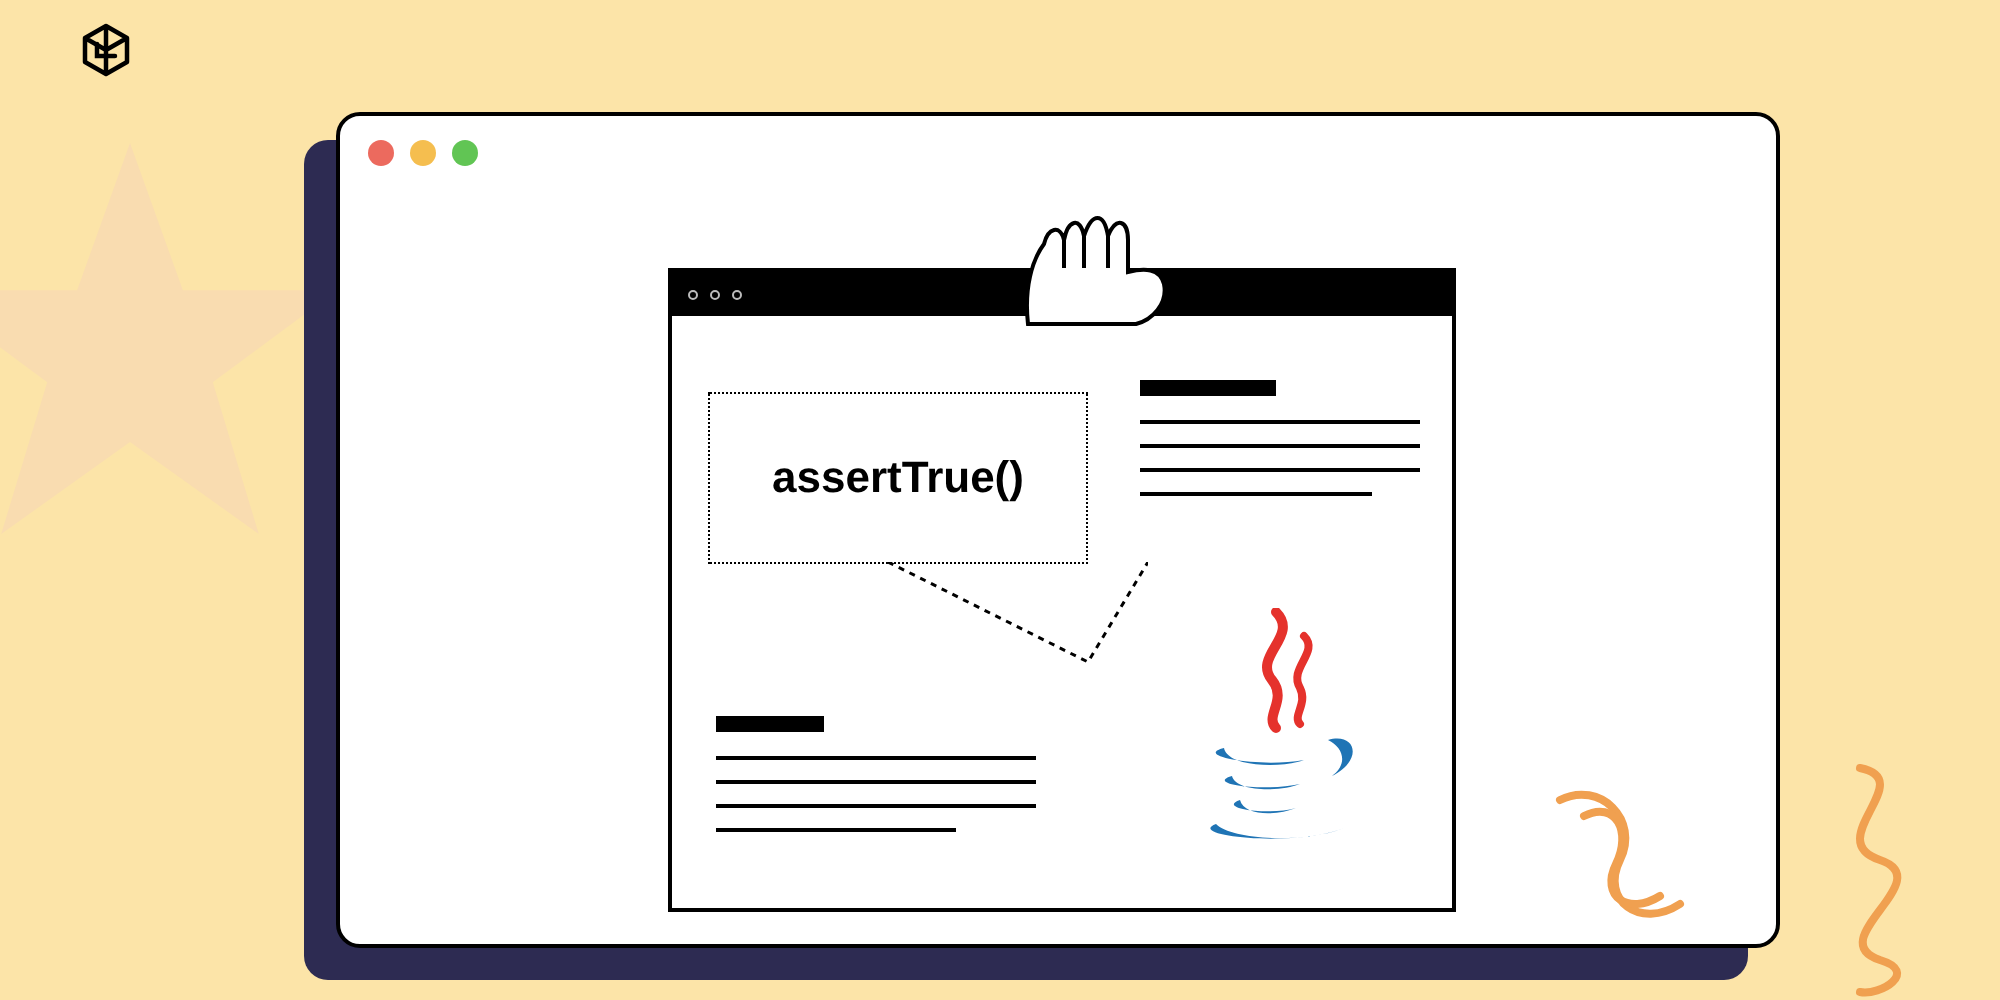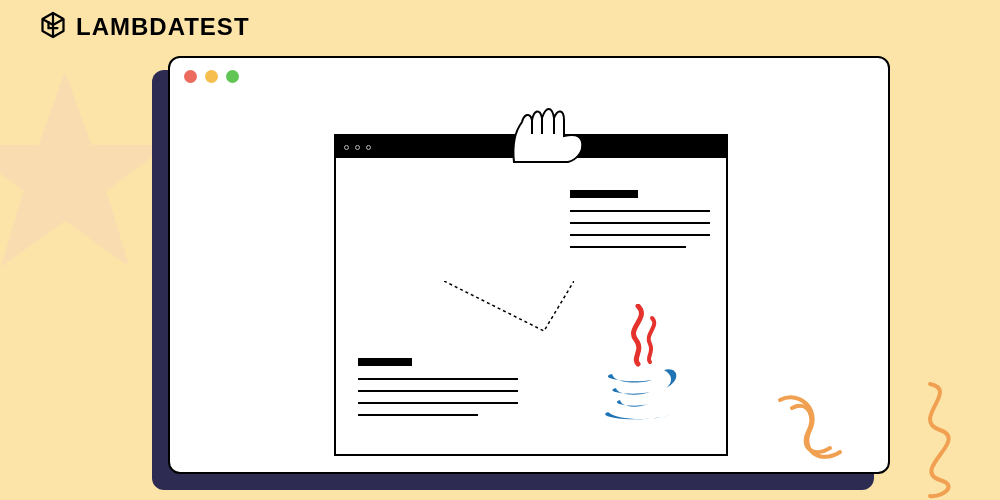--- a/index.html
+++ b/index.html
@@ -125,21 +125,20 @@
 </head>
 <body>
 
 <div class="brand">
   <span>
     <svg viewBox="0 0 40 40">
       <path d="M20 4 L34 12 L34 28 L20 36 L6 28 L6 12 Z M20 4 L20 20 L34 12 M20 20 L6 12 M20 20 L20 36" fill="none" stroke="#000" stroke-width="3" stroke-linejoin="round"></path>
       <path d="M14 16 L14 24 L26 24" fill="none" stroke="#000" stroke-width="3" stroke-linecap="round"></path>
     </svg>
   </span>
-  <span class="brand-text">LAMBDATEST</span>
 </div>
 
 <div class="star">
   <svg viewBox="0 0 200 200">
     <path d="M100 10 L123 74 L190 74 L136 114 L156 180 L100 140 L44 180 L64 114 L10 74 L77 74 Z" fill="#f9dcb0" stroke="none"></path>
   </svg>
 </div>
 
 <div class="window-shadow"></div>
 
@@ -159,20 +158,23 @@
       </svg>
     </div>
 
     <div class="inner-window">
       <div class="inner-titlebar">
         <div class="tb-dot"></div>
         <div class="tb-dot"></div>
         <div class="tb-dot"></div>
       </div>
 
+      <div class="callout">
+        <span class="callout-text">assertTrue()</span>
+      </div>
       <div class="callout-tail">
         <svg viewBox="0 0 130 60">
           <path d="M0 0 L100 50 L130 0" fill="none" stroke="#000" stroke-width="1.5" stroke-dasharray="3 3"></path>
         </svg>
       </div>
 
       <div class="bar-thick" style="top:54px; left:234px; width:68px;"></div>
       <div class="bar-thin" style="top:74px; left:234px; width:140px;"></div>
       <div class="bar-thin" style="top:86px; left:234px; width:140px;"></div>
       <div class="bar-thin" style="top:98px; left:234px; width:140px;"></div>

